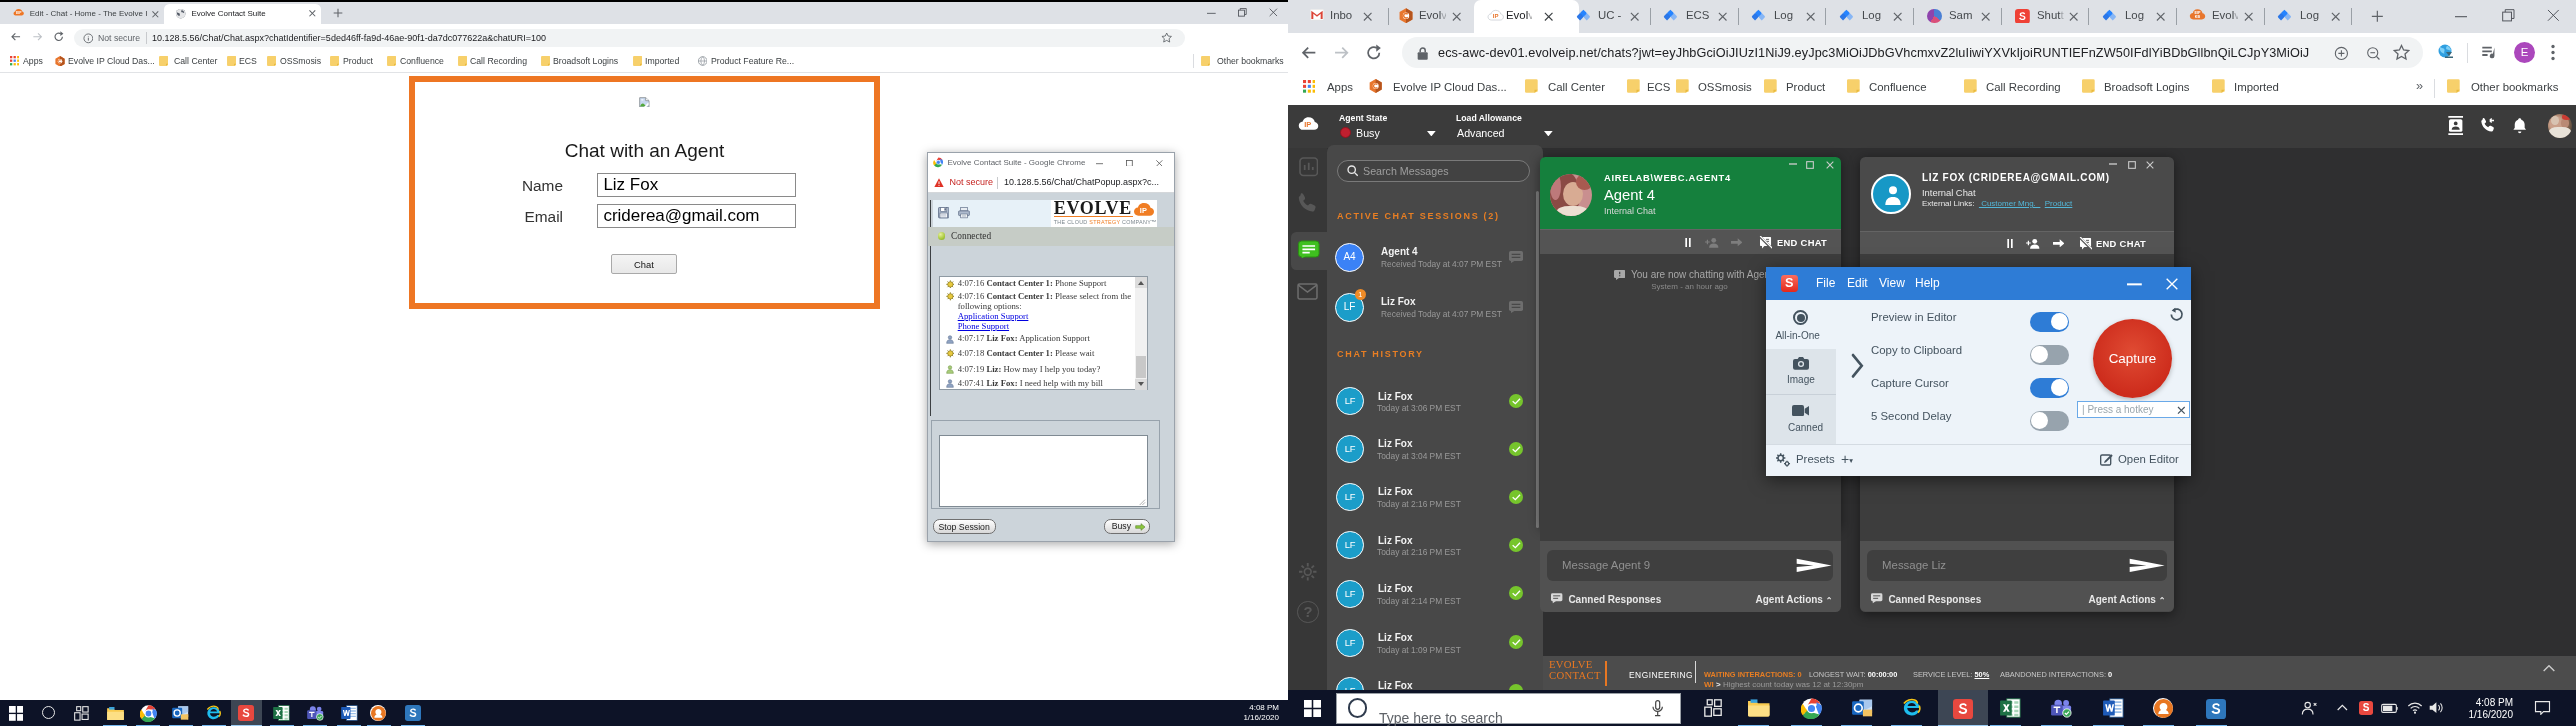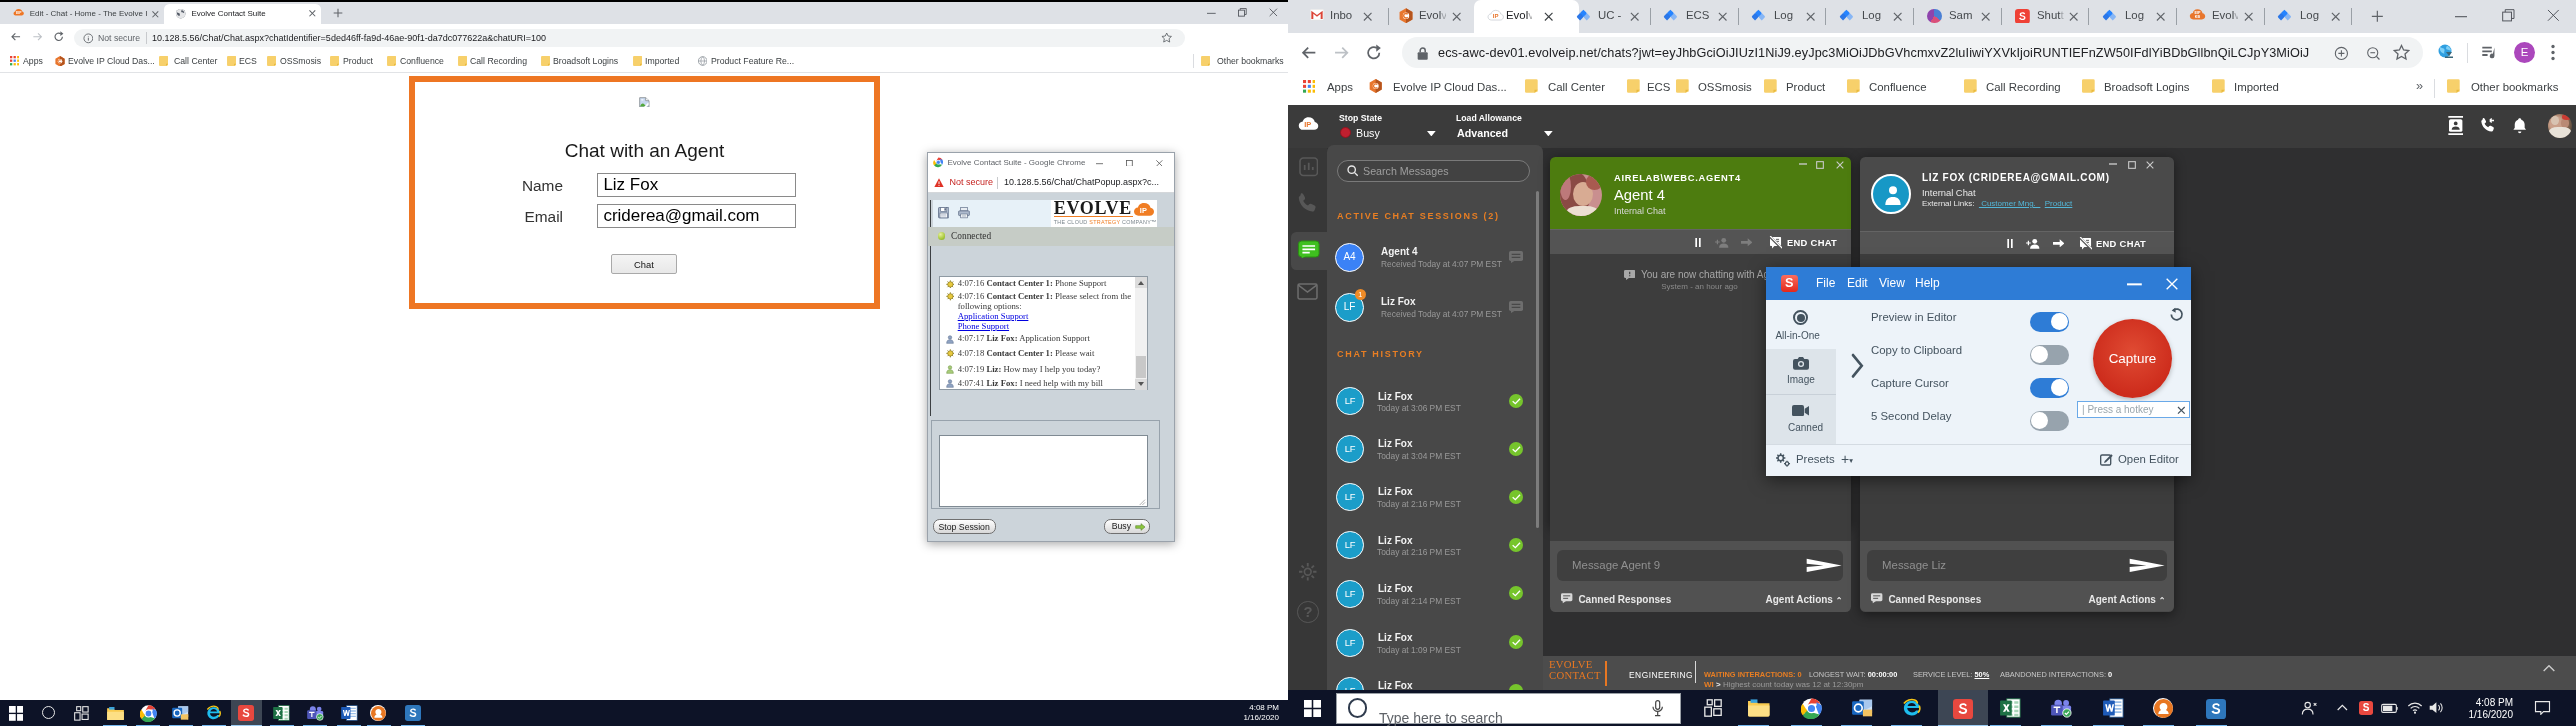--- a/index.html
+++ b/index.html
@@ -662,28 +662,28 @@
   </div>
   <div class="abs" id="R-app" style="left:0;top:105px;width:1288px;height:585px;background:#2f2f30;overflow:hidden;">
 
     <div class="abs" style="left:0;top:0;width:39px;height:585px;background:#373737;"></div>
 
     <div class="abs" style="left:0;top:0;width:1288px;height:43px;background:#3b3b3b;">
       <svg class="abs" style="left:9.4px;top:10px;" width="23" height="19.5" viewBox="0 0 30 26">
           <path d="M15 3 C10 3 7.8 6.3 7.4 8.8 C4.4 9 2 11.3 2 14.2 C2 17.4 4.7 19.8 7.8 19.8 H22.5 C25.9 19.8 28 17.5 28 14.6 C28 11.8 26 9.7 23.4 9.2 C22.7 5.3 19.3 3 15 3 Z" fill="#fff"></path>
           <text x="14" y="15.5" font-size="10" font-weight="bold" fill="#e8762d" text-anchor="middle">IP</text>
         </svg>
-      <div class="abs" style="left:51px;top:8px;font-size:8.7px;font-weight:bold;color:#fff;">Stop State</div>
+      <div class="abs" style="left:51px;top:8px;font-size:8.7px;font-weight:bold;color:#fff;">Agent State</div>
       <div class="abs" style="left:52px;top:21.5px;width:11.4px;height:11.4px;border-radius:50%;background:#c01f2f;border:1px solid #8d1620;"></div>
       <div class="abs" style="left:68px;top:22px;font-size:10.7px;color:#fff;">Busy</div>
       <svg class="abs" style="left:139px;top:25.5px;" width="8.7" height="5.4" viewBox="0 0 13 8">
           <path d="M0 0 L6.5 8 L13 0 Z" fill="#fff"></path>
         </svg>
       <div class="abs" style="left:168px;top:8px;font-size:8.7px;font-weight:bold;color:#fff;">Load Allowance</div>
-      <div class="abs" style="left:169px;top:22px;font-size:10.7px;color:#fff;font-weight:bold;">Advanced</div>
+      <div class="abs" style="left:169px;top:22px;font-size:10.7px;color:#fff;">Advanced</div>
       <svg class="abs" style="left:256px;top:25.5px;" width="8.7" height="5.4" viewBox="0 0 13 8">
           <path d="M0 0 L6.5 8 L13 0 Z" fill="#fff"></path>
         </svg>
 
       <svg class="abs" style="left:1160px;top:11.4px;" width="15.4" height="19" viewBox="0 0 23 28">
           <path d="M0.5 1 H22.5 M0.5 27 H22.5" stroke="#fff" stroke-width="2.6"></path>
           <rect x="1.5" y="4.5" width="20" height="19" rx="2.5" fill="#fff"></rect>
           <circle cx="11.5" cy="11" r="2.8" fill="#3b3b3b"></circle>
           <path d="M5.5 20.5 c0 -3.4 2.6 -5 6 -5 c3.4 0 6 1.6 6 5 z" fill="#3b3b3b"></path>
         </svg>
@@ -812,21 +812,21 @@
       <div class="abs" style="left:161px;top:14px;font-size:7.4px;font-weight:bold;color:#e87e23;">WAITING INTERACTIONS: 0</div>
       <div class="abs" style="left:266px;top:14px;font-size:7.4px;color:#c8c8c8;">LONGEST WAIT: <span style="font-weight:bold;color:#fff;">00:00:00</span></div>
       <div class="abs" style="left:370px;top:14px;font-size:7.4px;color:#c8c8c8;">SERVICE LEVEL: <span style="font-weight:bold;color:#fff;text-decoration:underline;">50%</span></div>
       <div class="abs" style="left:457px;top:14px;font-size:7.4px;color:#c8c8c8;">ABANDONED INTERACTIONS: <span style="font-weight:bold;color:#fff;">0</span></div>
       <div class="abs" style="left:161px;top:24px;font-size:8px;color:#9a9a9a;"><span style="color:#e87e23;font-weight:bold;">WI</span> <span style="color:#e8e8e8;font-weight:bold;">&gt;</span> Highest count today was 12 at 12:30pm</div>
       <svg class="abs" style="left:1000px;top:9.4px;" width="12" height="6.7" viewBox="0 0 18 10">
           <path d="M1 9 L9 1 L17 9" fill="none" stroke="#ccc" stroke-width="2"></path>
         </svg>
     </div>
 
-    <div class="abs" style="left:262px;top:52px;width:301px;height:370px;background:#4d7c0f;border-radius:5.4px;box-shadow:0 2.7px 12px rgba(0,0,0,0.45);">
+    <div class="abs" style="left:252px;top:52px;width:301px;height:370px;background:#15803d;border-radius:5.4px;box-shadow:0 2.7px 12px rgba(0,0,0,0.45);">
       <svg class="abs" style="left:249px;top:5.4px;" width="8" height="4" viewBox="0 0 12 6">
           <path d="M0 3 H12" stroke="#ccc" stroke-width="2"></path>
         </svg>
       <svg class="abs" style="left:266px;top:4px;" width="8" height="8" viewBox="0 0 12 12">
           <rect x="1" y="1" width="10" height="10" fill="none" stroke="#ccc" stroke-width="1.6"></rect>
         </svg>
       <svg class="abs" style="left:286px;top:4px;" width="8" height="8" viewBox="0 0 12 12">
           <path d="M1 1 L11 11 M11 1 L1 11" stroke="#ccc" stroke-width="1.6"></path>
         </svg>
       <div class="abs" style="left:10px;top:17px;width:42px;height:42px;border-radius:50%;overflow:hidden;background:#c98f8f;">

